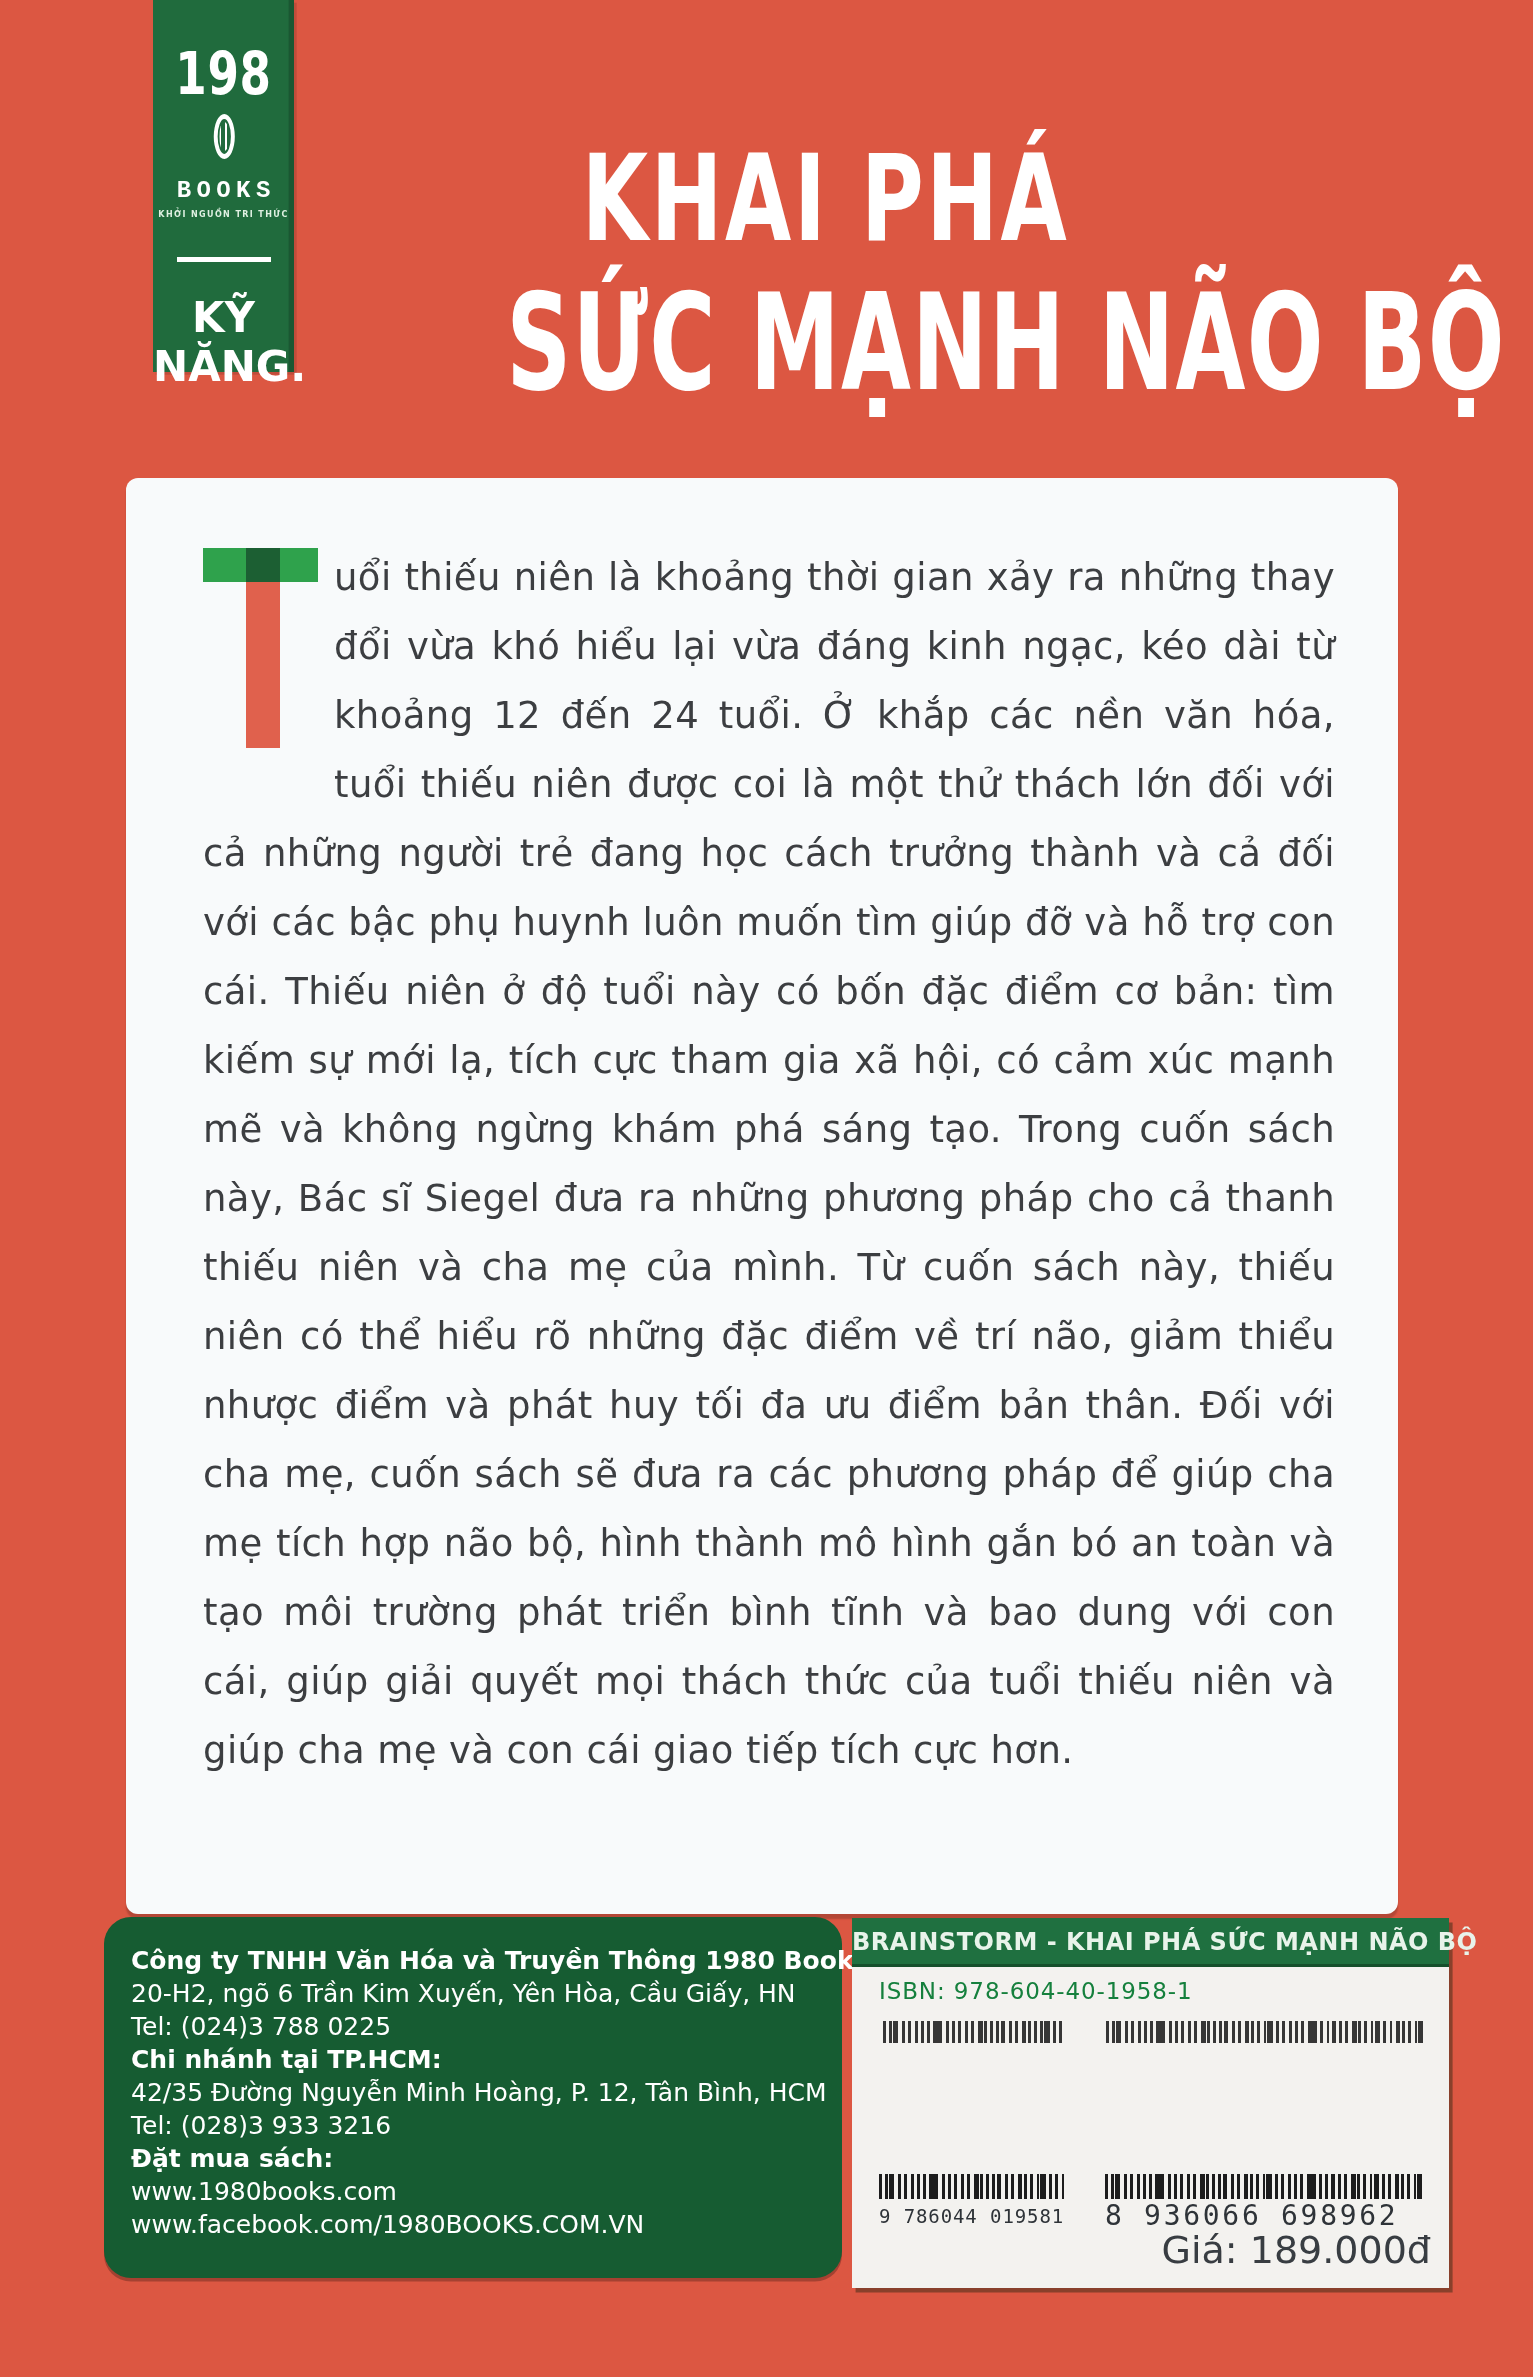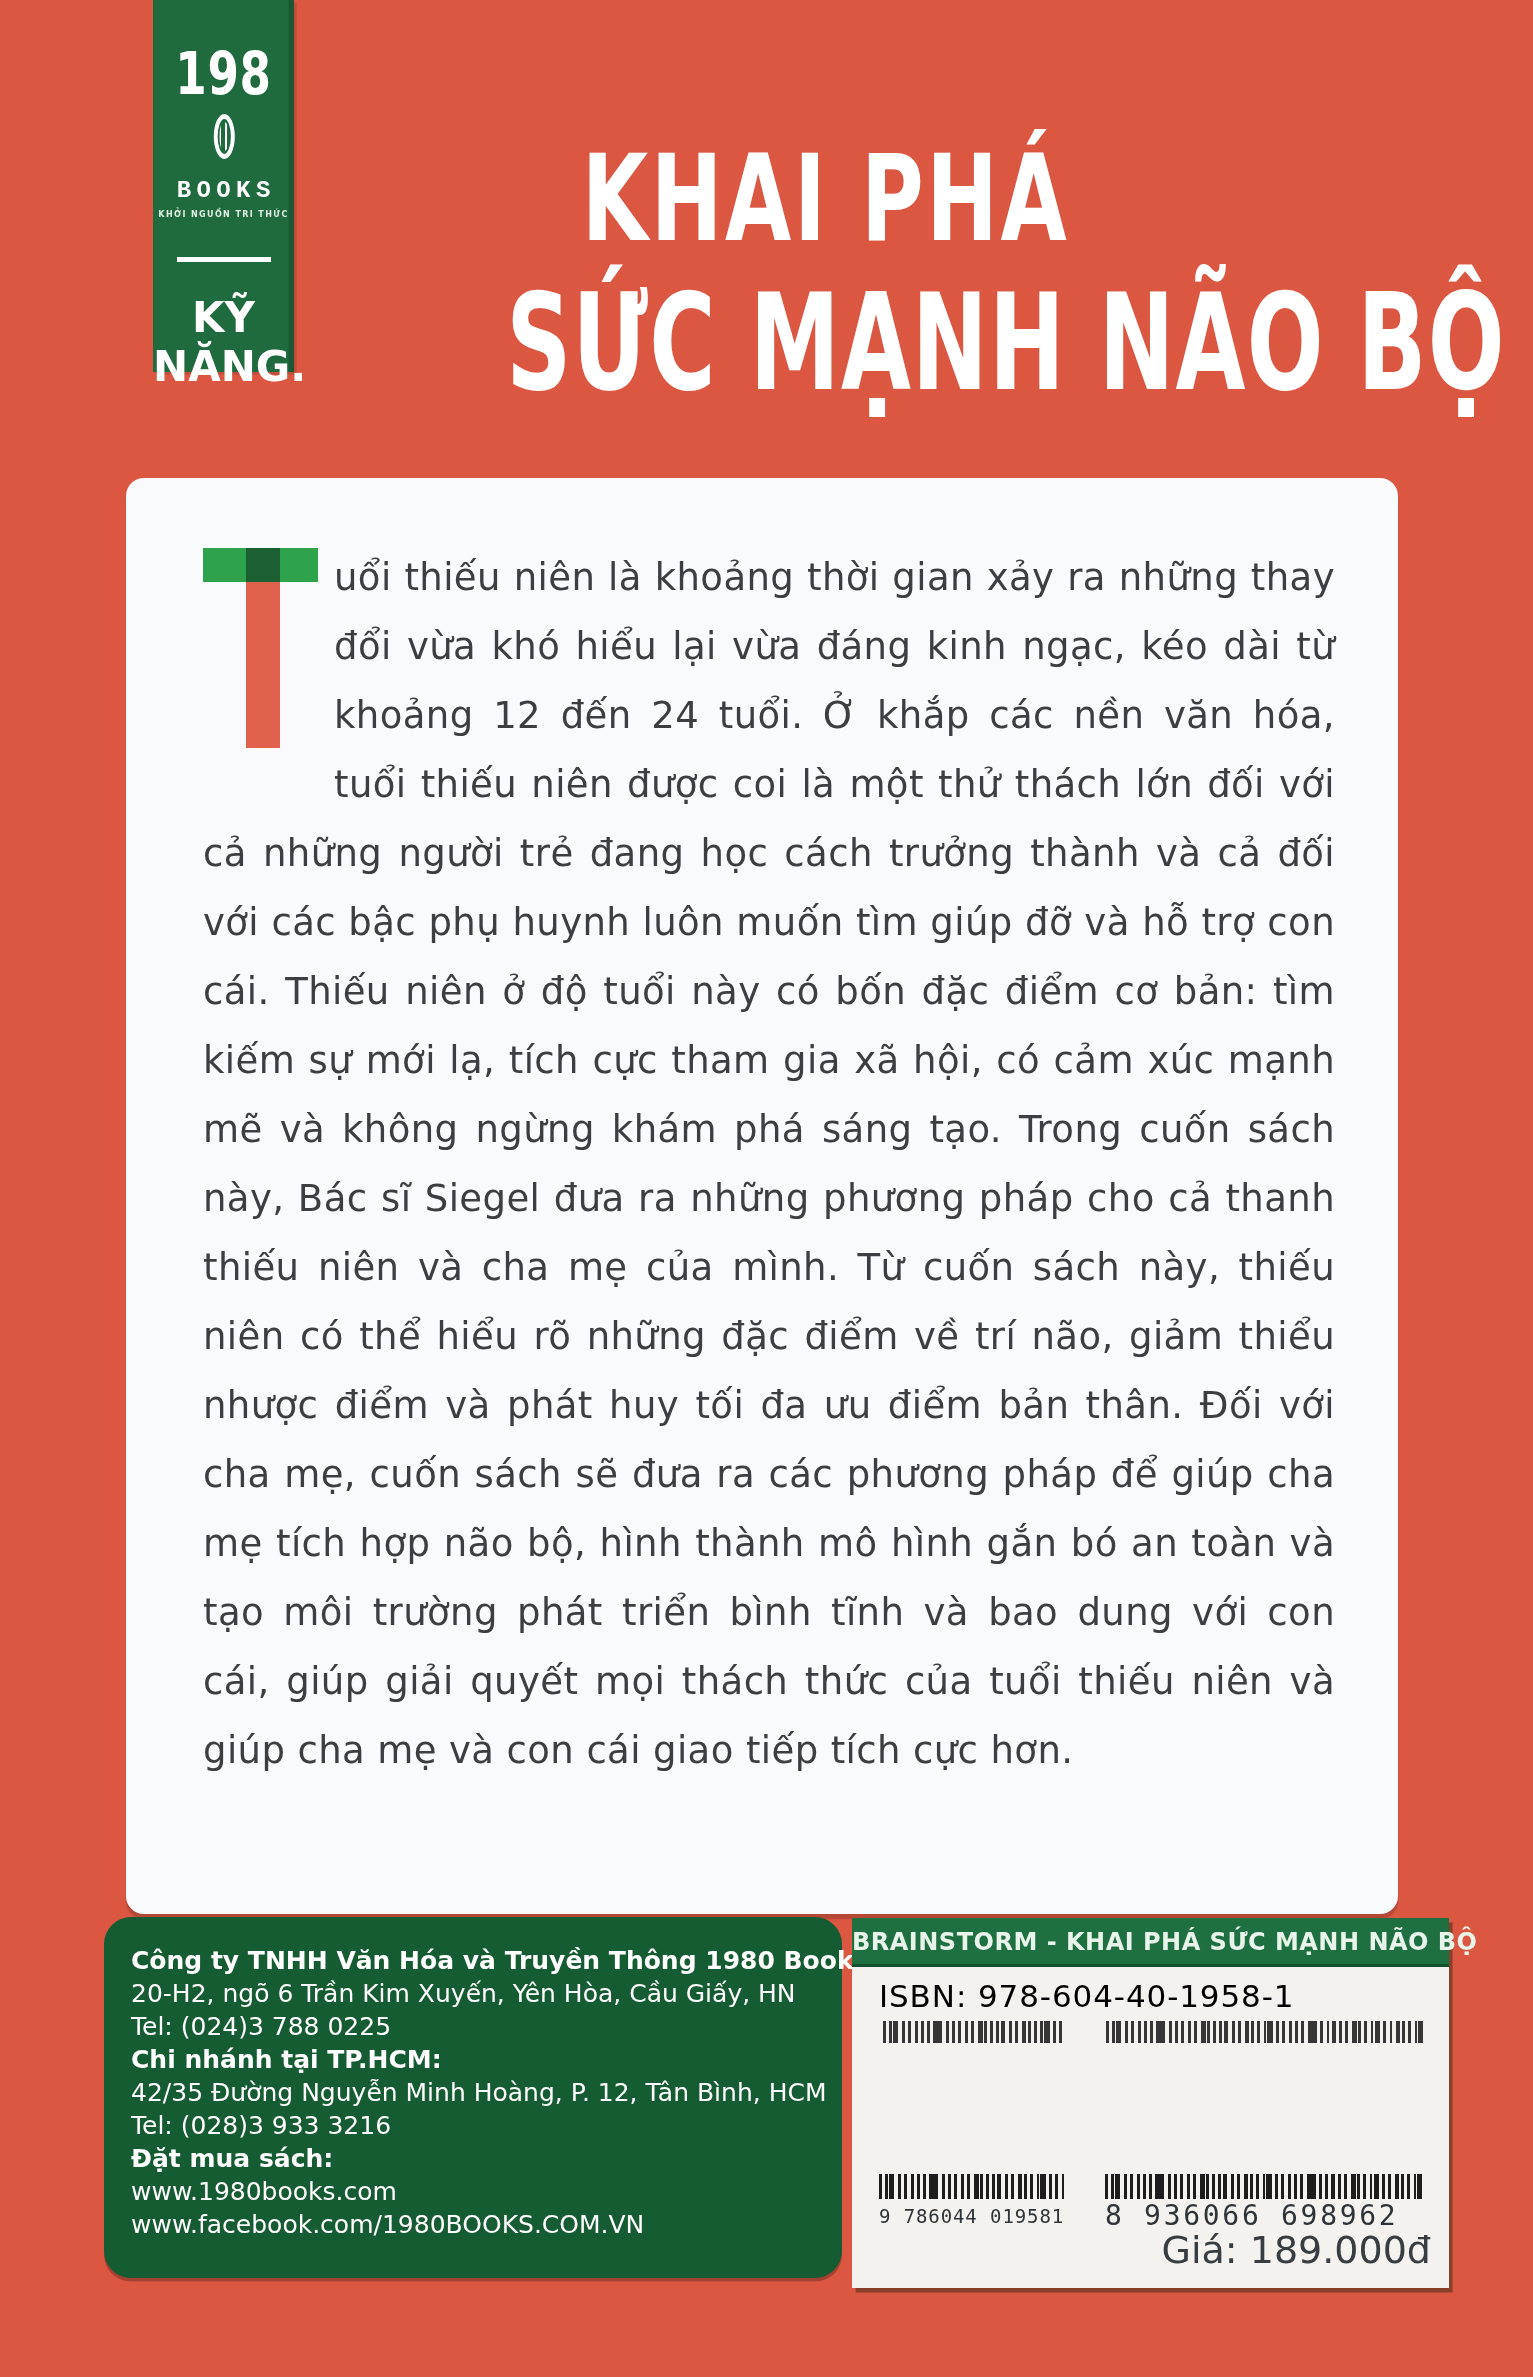--- a/index.html
+++ b/index.html
@@ -24,42 +24,42 @@
 
   
   .title{position:absolute;left:271px;top:135px;width:1109px;text-align:center;color:#fff;}
   .title-line1{font-weight:bold;font-size:119px;line-height:128px;white-space:nowrap;
                display:inline-block;transform:scaleX(.72);letter-spacing:3.6px;}
   .title-line2{font-weight:bold;font-size:133px;line-height:150px;white-space:nowrap;
                display:inline-block;transform:scaleX(.68);letter-spacing:1.8px;margin-top:5.4px;}
 
   
   .desc-box{position:absolute;left:126px;top:478px;width:1272px;height:1436px;background:#f8fafb;
-            border-radius:18px;box-sizing:border-box;padding:65px 63px 0 77px;
+            border-radius:12px;box-sizing:border-box;padding:65px 63px 0 77px;
             box-shadow:0 4.5px 1.8px rgba(0,0,0,.18);}
   .dropcap{float:left;width:115px;height:207px;margin-right:16px;position:relative;margin-top:5.4px;}
   .dropcap .bar{position:absolute;left:0;top:0;width:115px;height:34px;background:#2fa24c;}
   .dropcap .overlap{position:absolute;left:43px;top:0;width:34px;height:34px;background:#1c5f33;}
   .dropcap .stem{position:absolute;left:43px;top:34px;width:34px;height:166px;background:#e0614d;}
   .desc-text{font-size:37px;line-height:69px;color:#3c3e41;text-align:justify;letter-spacing:0.4px;}
 
   
   .pub-box{position:absolute;left:104px;top:1917px;width:738px;height:361px;background:#165c32;
            border-radius:27px;box-sizing:border-box;padding:27px 22.5px 0 27px;color:#fff;
            box-shadow:0 3.6px 0 rgba(0,0,0,.25);}
   .pub-box div{font-size:25px;line-height:33px;white-space:nowrap;}
   .pub-box .b{font-weight:bold;}
 
   
   .sticker{position:absolute;left:852px;top:1918px;width:597px;height:370px;background:#f3f2ef;
            box-shadow:3.6px 4.5px 0 rgba(70,45,25,.55);}
   .sticker-header{height:49px;background:#1f7040;border-bottom:3.6px solid #15502c;box-sizing:border-box;
                   color:#e8f3ea;font-weight:bold;font-size:24px;line-height:49px;text-align:center;
                   letter-spacing:0.5px;white-space:nowrap;}
-  .isbn{margin:10.8px 0 0 27px;font-size:31px;letter-spacing:0.9px;color:#000000;}
+  .isbn{margin:10.8px 0 0 27px;font-size:23px;letter-spacing:0.9px;color:#15803d;}
   .bars{background:
         repeating-linear-gradient(90deg,#1d1d1d 0 2.7px,transparent 2.7px 6.3px),
         repeating-linear-gradient(90deg,transparent 0 10px,#1d1d1d 10px 13.5px,transparent 13.5px 21.6px);}
   .mini-bc{position:absolute;top:103px;height:21.6px;opacity:.88;}
   .mini-bc.seg1{left:31px;width:180px;}
   .mini-bc.seg2{left:254px;width:317px;}
   .bc{position:absolute;top:256px;}
   .bc .barstrip{height:25px;}
   .bc1{left:27px;width:185px;}
   .bc2{left:253px;width:317px;}

